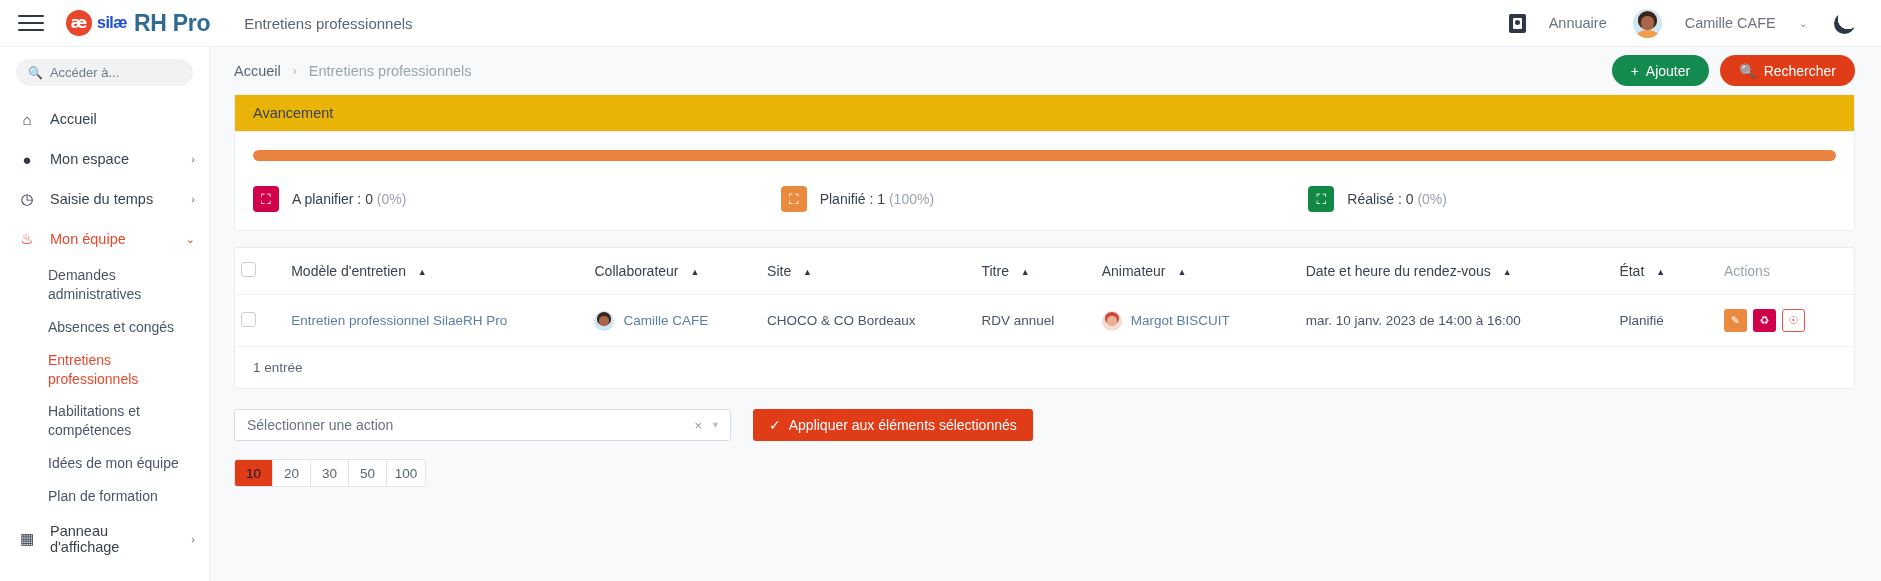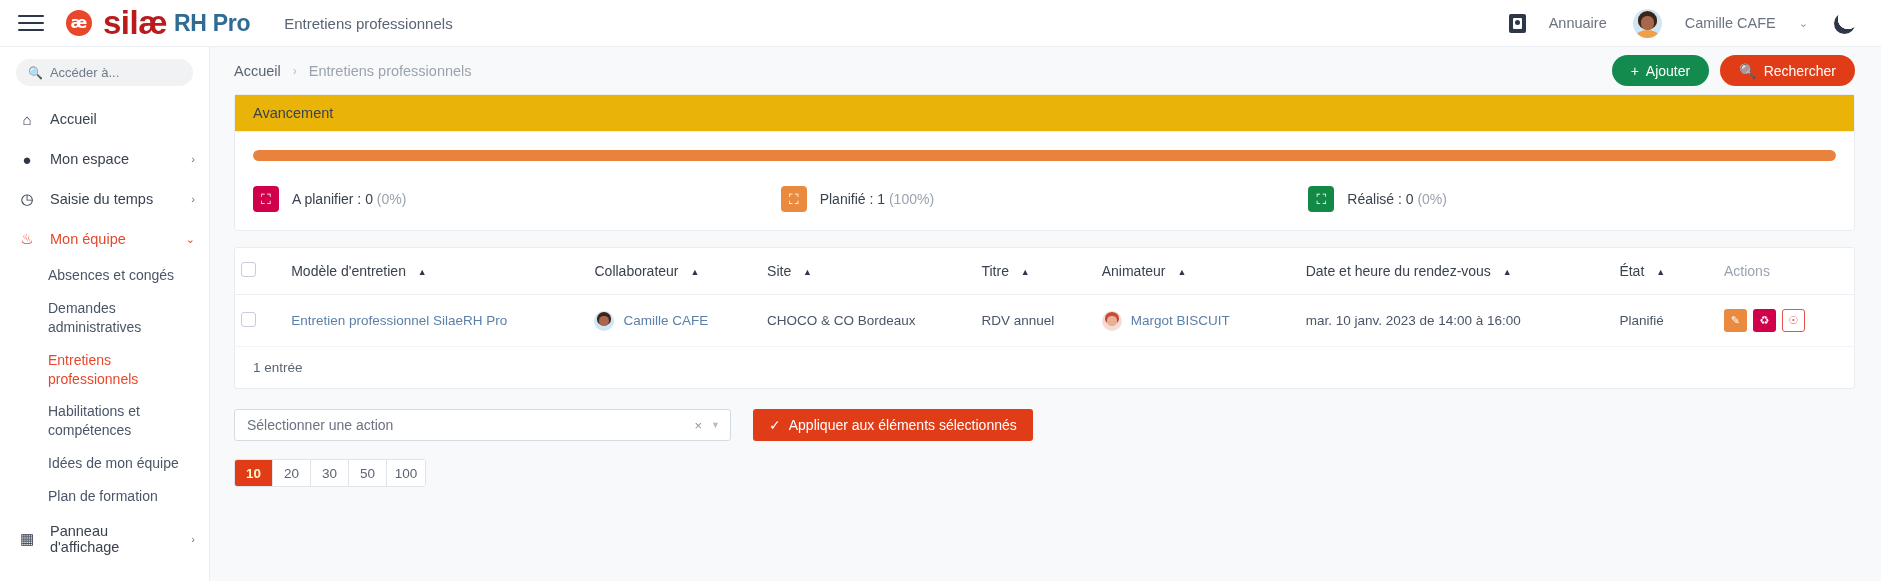--- a/index.html
+++ b/index.html
@@ -26,21 +26,21 @@
 
   .logo { display: flex; align-items: center; gap: 5px; }
   .logo-mark {
     width: 26px; height: 26px; border-radius: 50%;
     background: #e8472b; color: #fff;
     font-size: 16px; font-weight: bold;
     display: flex; align-items: center; justify-content: center;
     font-family: "DejaVu Sans", sans-serif;
     line-height: 1;
   }
-  .logo-silae { font-size: 33px; font-weight: 700; color: #b91c1c; letter-spacing: -0.5px; margin-left: 6px; }
+  .logo-silae { font-size: 16px; font-weight: 700; color: #1d4ed8; letter-spacing: -0.5px; }
   .logo-rh { font-size: 23px; font-weight: 700; color: #2f6b94; letter-spacing: -0.3px; margin-left: 2px;}
   .topbar-page-title { margin-left: 34px; font-size: 15px; color: #5a6573; }
 
   .topbar-right { margin-left: auto; display: flex; align-items: center; gap: 26px; }
   .tb-item { display: flex; align-items: center; gap: 23px; font-size: 14.5px; color: #6b7280; cursor: pointer; }
   .annuaire-icon {
     width: 17px; height: 19px; background: #2d3748; border-radius: 2px;
     position: relative; display:inline-block;
   }
   .annuaire-icon::after {
@@ -216,21 +216,21 @@
 
   .perpage { margin-top: 18px; }
   .perpage-label { font-size: 13.5px; color: #4a5568; margin-bottom: 8px; }
   .pager { display: inline-flex; border: 1px solid #dfe3ea; border-radius: 3px; overflow: hidden; background:#fff;}
   .pager button {
     min-width: 38px; height: 26px; border: 0; border-right: 1px solid #dfe3ea;
     background: #fff; color: #5a6573; font-size: 13.5px; cursor: pointer;
     font-family: "Liberation Sans", sans-serif;
   }
   .pager button:last-child { border-right: 0; }
-  .pager button.sel { background: #e03c18; color: #fef9c3; font-weight: 700; }
+  .pager button.sel { background: #e03c18; color: #0f172a; font-weight: 400; }
 </style>
 </head>
 <body>
 
 <div class="topbar">
   <div class="burger">
     <span></span>
       <span></span>
       <span></span>
   </div>
@@ -278,22 +278,22 @@
       <span class="nic">◷</span>
       <span>Saisie du temps</span>
       <span class="chev">›</span>
     </div>
     <div class="nav-item active">
       <span class="nic">♨</span>
       <span>Mon équipe</span>
       <span class="chev">⌄</span>
     </div>
 
+    <div class="sub-item">Demandes administratives</div>
     <div class="sub-item">Absences et congés</div>
-    <div class="sub-item">Demandes administratives</div>
     <div class="sub-item active">Entretiens professionnels</div>
     <div class="sub-item">Habilitations et compétences</div>
     <div class="sub-item">Idées de mon équipe</div>
     <div class="sub-item">Plan de formation</div>
 
     <div class="nav-item" style="margin-top:6px">
       <span class="nic">▦</span>
       <span>Panneau d'affichage</span>
       <span class="chev">›</span>
     </div>

